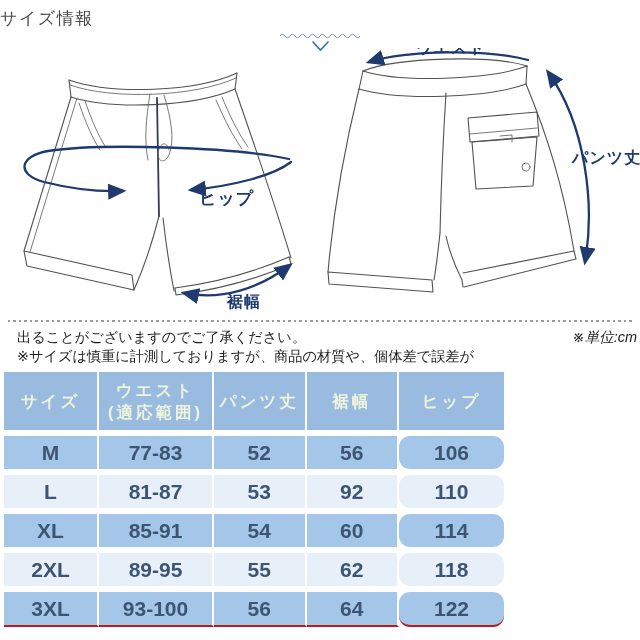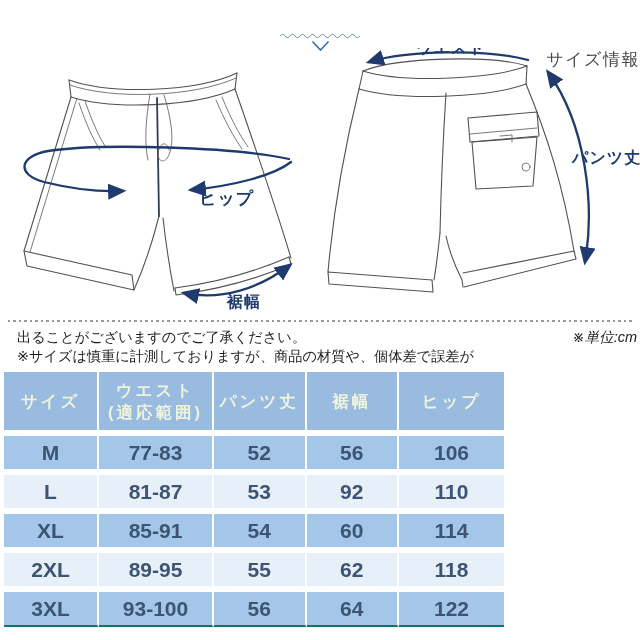--- a/index.html
+++ b/index.html
@@ -10,22 +10,22 @@
     --cell-text:#3d5572;
     --header-text:#eef3dc;
     --chevron-blue:#2f73b5;
   }
   html,body{margin:0;padding:0;background:#fff;}
   .canvas{
     position:relative;width:640px;height:640px;background:#ffffff;overflow:hidden;
     font-family:"Liberation Sans","DejaVu Sans",sans-serif;
   }
   .page-title{
-    position:absolute;top:7px;left:0;width:100%;text-align:right;
-    font-size:17px;color:#4a4a4a;letter-spacing:1.5px;margin-top:41px;
+    position:absolute;top:7px;left:0;width:100%;text-align:left;
+    font-size:17px;color:#4a4a4a;letter-spacing:1.5px;
   }
   .wavy{position:absolute;top:31px;left:279px;}
   .chevron{position:absolute;top:40px;left:311px;}
   .diagram{position:absolute;top:48px;left:0;}
   .diagram .garment{stroke:#525252;fill:none;stroke-width:1.1;stroke-linecap:round;stroke-linejoin:round;}
   .diagram .garment-thin{stroke:#6a6a6a;fill:none;stroke-width:0.9;stroke-linecap:round;}
   .diagram .fly{stroke:#323c55;fill:none;stroke-width:1.8;stroke-linecap:round;}
   .diagram .arrow{stroke:var(--accent-navy);fill:none;stroke-width:2.3;stroke-linecap:round;}
   .diagram text{font-family:"Liberation Sans","DejaVu Sans",sans-serif;font-weight:bold;
     fill:var(--accent-navy);letter-spacing:1px;}
@@ -49,24 +49,24 @@
     font-weight:bold;font-size:16.5px;letter-spacing:3px;
     height:58px;text-align:center;vertical-align:middle;line-height:1.35;
     border-right:2.5px solid #ffffff;padding:0;
   }
   table.size-table th:last-child{border-right:none;}
   table.size-table td{
     font-weight:bold;font-size:21px;color:var(--cell-text);
     height:33px;text-align:center;vertical-align:middle;
     border-right:2.5px solid #ffffff;padding:0;
   }
-  table.size-table td:last-child{border-right:none;}
+  table.size-table td:last-child{border-right:none;border-radius:11px;}
   tr.row-blue td{background:var(--row-blue);}
   tr.row-light td{background:var(--row-light);}
-  tr.row-last td{border-bottom:2px solid #0f766e;}
+  tr.row-last td{border-bottom:2px solid #b91c1c;}
 </style>
 </head>
 <body>
 
 <div class="canvas">
 
   <div class="page-title">サイズ情報</div>
 
   <svg class="wavy" width="82" height="9" viewBox="0 0 82 9">
     <path d="M1 5 q2.5 -3.5 5 0 t5 0 t5 0 t5 0 t5 0 t5 0 t5 0 t5 0 t5 0 t5 0 t5 0 t5 0 t5 0 t5 0 t5 0 t5 0" stroke="#6e93a8" fill="none" stroke-width="1"></path>

